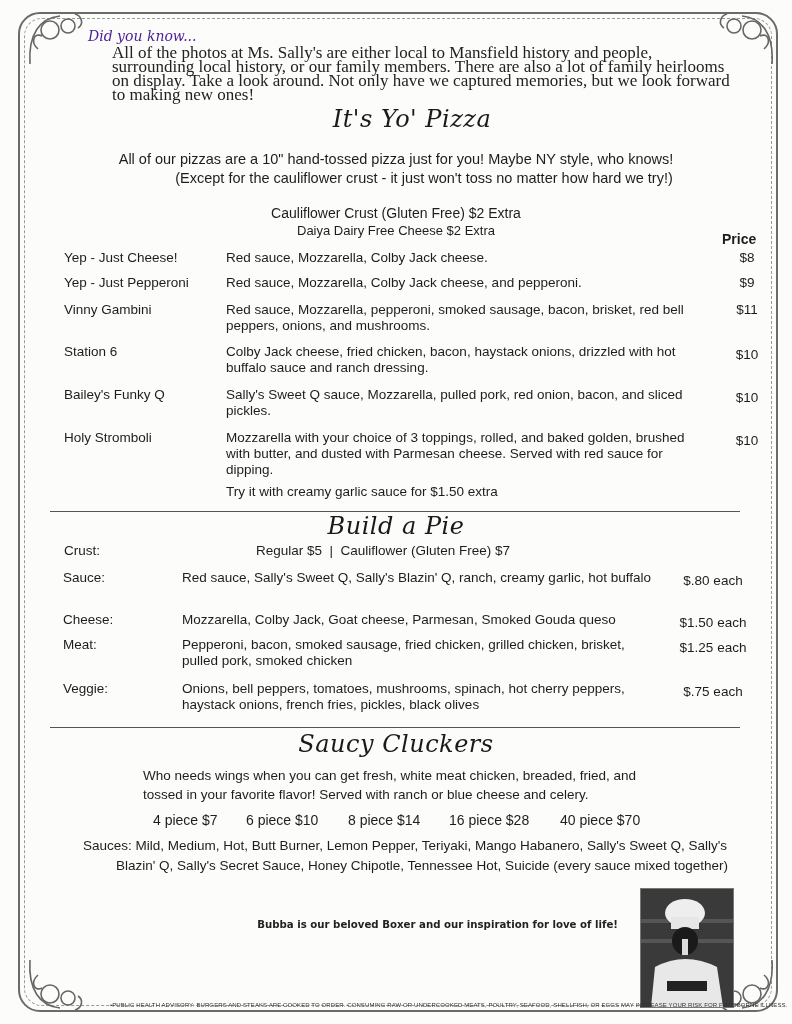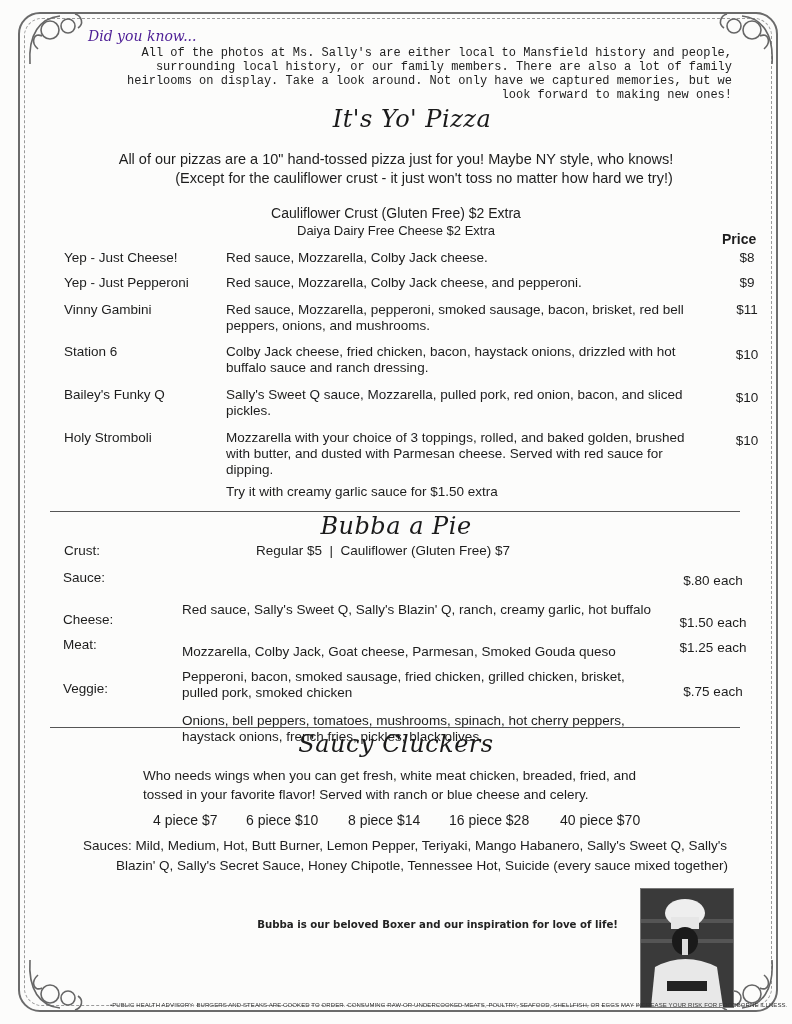--- a/index.html
+++ b/index.html
@@ -24,39 +24,39 @@
     .c-tr { right: 10px; top: 4px; transform: scaleX(-1); }
     .c-bl { left: 20px; bottom: 4px; transform: scaleY(-1); }
     .c-br { right: 10px; bottom: 4px; transform: scale(-1,-1); }
 
     .abs { position: absolute; }
     .dyk-title {
       left: 88px; top: 28px; font-family: "DejaVu Serif", serif; font-style: italic;
       font-size: 14px; color: #4c1d95;
     }
     .dyk-body {
-      left: 112px; top: 46px; width: 620px; font-size: 12px; line-height: 14px;
-      font-family: Liberation Mono, monospace; color: #222; text-align: right;
+      left: 112px; top: 46px; width: 620px; font-size: 17px; line-height: 14px;
+      font-family: Liberation Serif, serif; color: #222;
     }
     .script {
       font-family: "DejaVu Serif", serif; font-style: italic;
       font-size: 24px; color: #1a1a1a; text-align: center; width: 792px; left: 0;
       letter-spacing: 0.5px;
     }
     .center-text { left: 0; width: 792px; text-align: center; font-size: 14.5px; line-height: 19px; }
     .sub-center { left: 0; width: 792px; text-align: center; }
 
     .row { position: absolute; font-size: 13.5px; line-height: 16px; }
     .row .name { position: absolute; left: 0; width: 160px; }
     .row .desc { position: absolute; left: 162px; width: 480px; }
     .row .price { position: absolute; left: 658px; width: 50px; text-align: center; }
 
     .bp-row { position: absolute; font-size: 13.5px; line-height: 16px; }
     .bp-row .label { position: absolute; left: 0; width: 100px; }
-    .bp-row .desc { position: absolute; left: 119px; width: 480px; margin-top: 32px; }
+    .bp-row .desc { position: absolute; left: 119px; width: 480px; }
     .bp-row .price { position: absolute; left: 605px; width: 90px; text-align: center; }
 
     .sep {
       position: absolute; left: 50px; width: 690px; height: 1px; background: #555;
     }
     .bubba {
       right: 174px; top: 918px; text-align: right; font-size: 10.2px; line-height: 14px;
       font-family: "DejaVu Sans", sans-serif; font-weight: bold; color: #222;
       width: 560px;
     }
@@ -159,21 +159,21 @@
 </div>
 <div class="row" style="left:64px; top:430px; width:720px;">
   <span class="name">Holy Stromboli</span>
   <span class="desc">Mozzarella with your choice of 3 toppings, rolled, and baked golden, brushed with butter, and dusted with Parmesan cheese. Served with red sauce for dipping.</span>
   <span class="price" style="top:3px;">$10</span>
 </div>
 <div class="abs" style="left:226px; top:484px; font-size:13.5px;">Try it with creamy garlic sauce for $1.50 extra</div>
 
 <div class="sep" style="top:511px;"></div>
 
-<div class="abs script" style="top:512px;">Bubba a Pie</div>
+<div class="abs script" style="top:512px;">Build a Pie</div>
 <div class="abs" style="left:64px; top:543px; font-size:13.5px;">Crust:</div>
 <div class="abs" style="left:256px; top:543px; font-size:13.5px; white-space:pre;">Regular $5  |  Cauliflower (Gluten Free) $7</div>
 
 <div class="bp-row" style="left:63px; top:570px; width:720px;">
   <span class="label">Sauce:</span>
   <span class="desc">Red sauce, Sally's Sweet Q, Sally's Blazin' Q, ranch, creamy garlic, hot buffalo</span>
   <span class="price" style="top:3px;">$.80 each</span>
 </div>
 <div class="bp-row" style="left:63px; top:612px; width:720px;">
   <span class="label">Cheese:</span>

